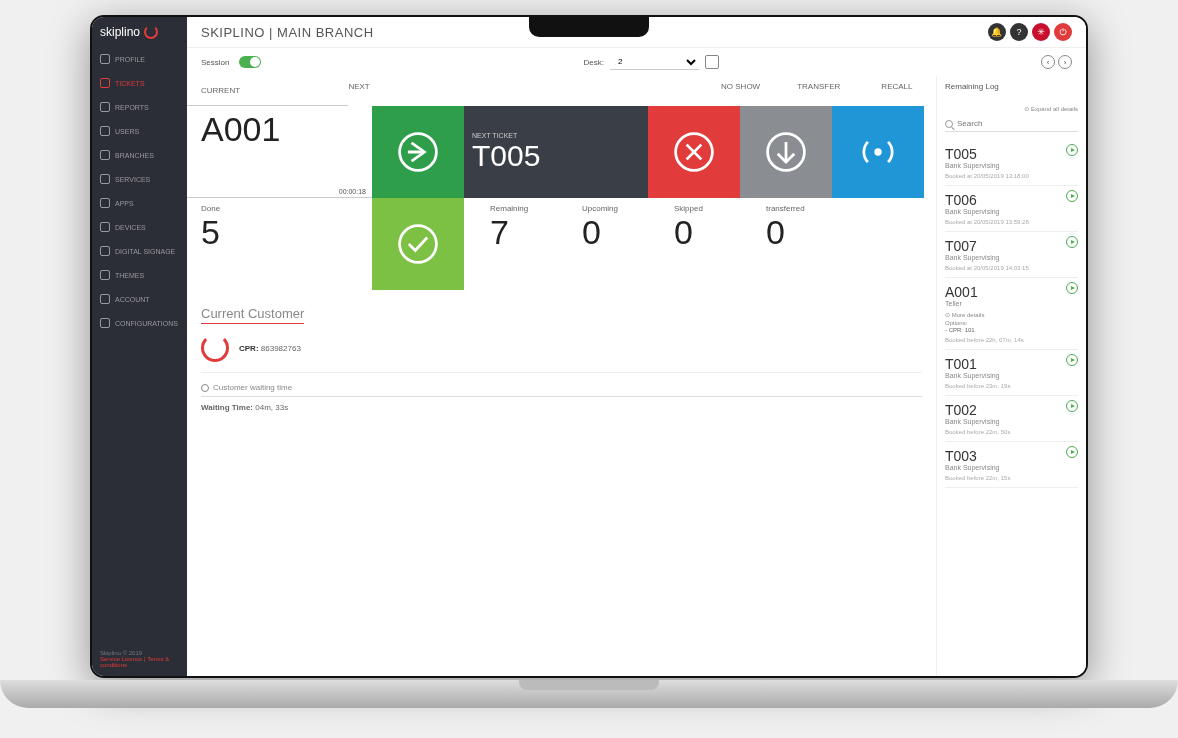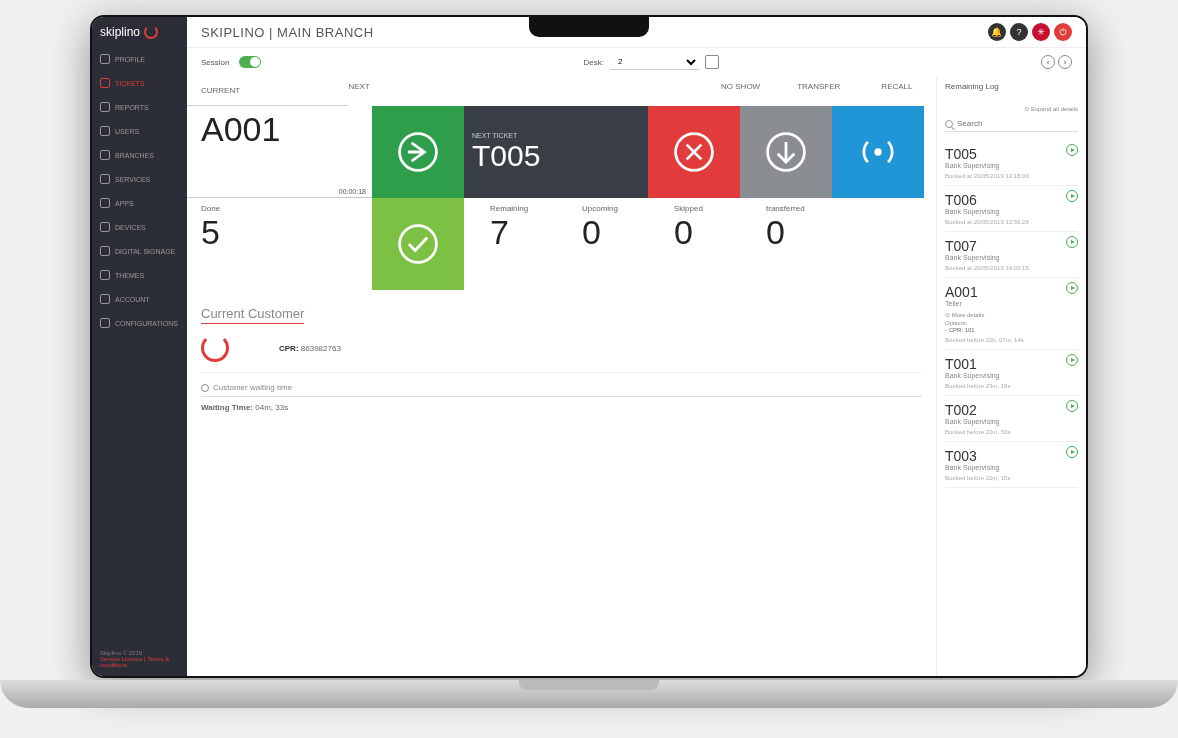--- a/index.html
+++ b/index.html
@@ -60,21 +60,21 @@
 .stat{width:92px;padding:6px 26px;}
 .stat.w185{width:185px;padding-left:14px;}
 .stat-lbl{font-size:8px;color:#666;}
 .stat-val{font-size:34px;font-weight:300;color:#222;}
 .tile.light{background:#7cc144;}
 .section{padding:14px;}
 .sec-title{font-size:13px;color:#888;border-bottom:1.5px solid #e23b3b;display:inline-block;padding-bottom:2px;margin-bottom:10px;}
 .cust-row{display:flex;align-items:center;gap:10px;border-bottom:1px solid #eee;padding-bottom:10px;margin-bottom:10px;}
 .cust-ring{width:28px;height:28px;border:3px solid #e23b3b;border-radius:50%;border-top-color:transparent;}
 .cust-info{font-size:8px;color:#666;}
-.cust-info b{color:#333;margin-left:40px;}
+.cust-info b{color:#333;}
 .wait-title{font-size:8px;color:#888;display:flex;align-items:center;gap:4px;border-bottom:1px solid #ddd;padding-bottom:4px;}
 .clock-ico{width:8px;height:8px;border:1px solid #888;border-radius:50%;}
 .wait-val{font-size:8px;color:#666;margin-top:6px;}
 .rightcol{width:150px;border-left:1px solid #eee;padding:6px 8px;overflow:auto;}
 .rem-head{display:flex;justify-content:space-between;align-items:center;font-size:8px;color:#555;margin-bottom:14px;}
 .expand{font-size:6px;color:#888;cursor:pointer;}
 .search{display:flex;align-items:center;gap:4px;border-bottom:1px solid #ddd;padding:3px 0;margin-bottom:8px;}
 .search-ico{width:8px;height:8px;border:1px solid #999;border-radius:50%;position:relative;}
 .search-ico::after{content:"";position:absolute;width:4px;height:1px;background:#999;bottom:-2px;right:-3px;transform:rotate(45deg);}
 .search input{border:none;outline:none;font-size:8px;flex:1;}

